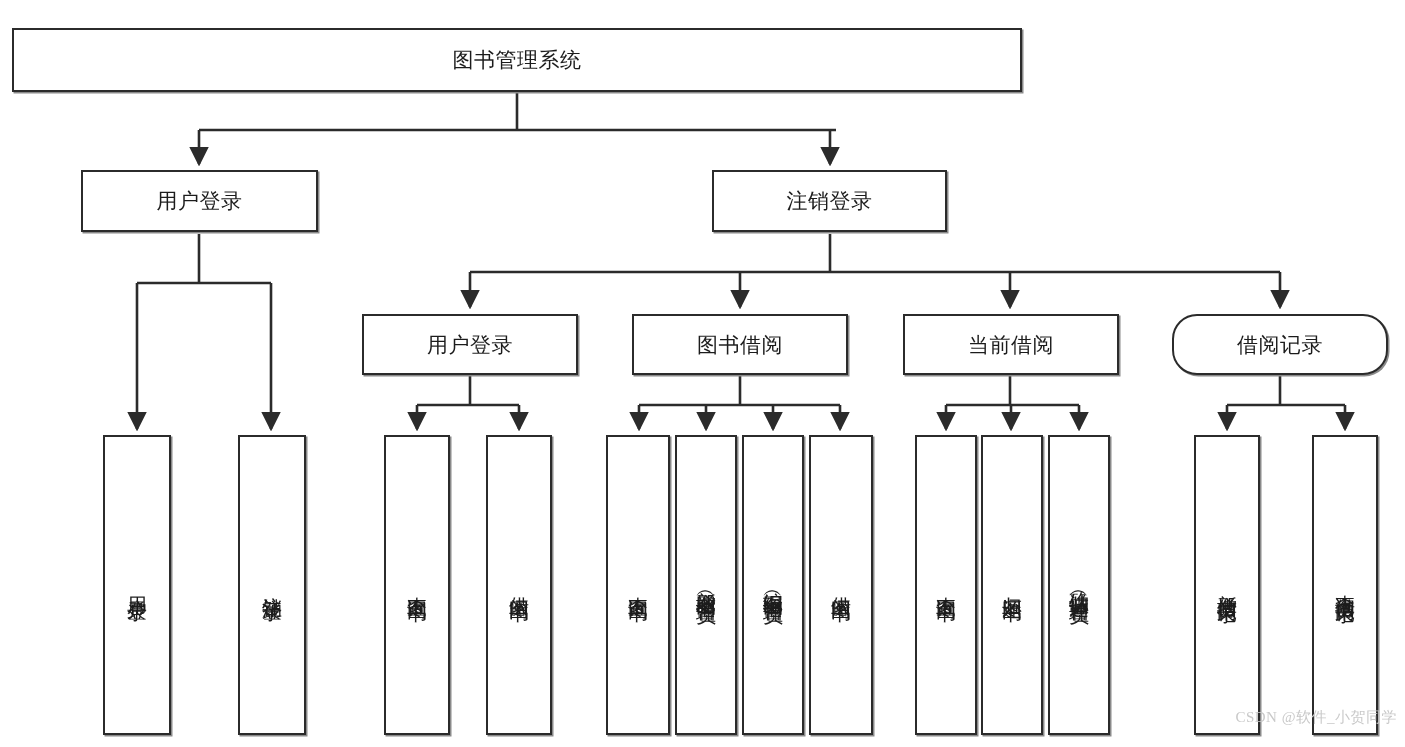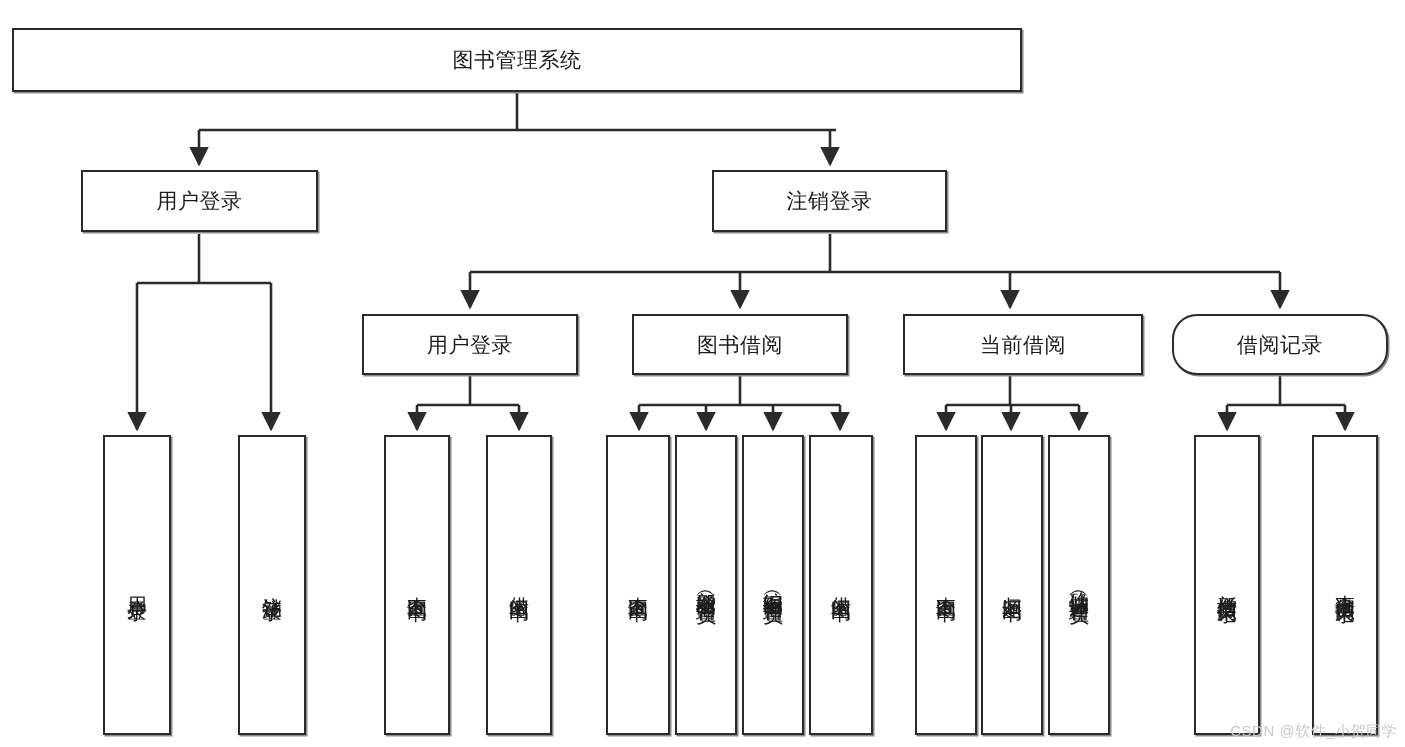--- a/index.html
+++ b/index.html
@@ -55,25 +55,26 @@
     text-orientation: upright;
     font-size: 20px;
     line-height: 1.35;
     letter-spacing: 2px;
     white-space: nowrap;
     max-height: 100%;
   }
   .watermark {
     position: absolute;
     right: 8px;
-    bottom: 6px;
+    bottom: 20px;
     font-size: 15px;
     color: #c9c9c9;
     letter-spacing: 0.5px;
     white-space: nowrap;
+    font-family: Liberation Serif, serif;
   }
 </style>
 </head>
 <body>
 
 <div id="diagram">
 
   <svg id="edges" viewBox="0 0 1405 747" xmlns="http://www.w3.org/2000/svg">
     <defs>
       <marker id="arrow" viewBox="0 0 12 12" refX="10.5" refY="6" markerWidth="7.5" markerHeight="7.5" orient="auto-start-reverse">
@@ -134,21 +135,21 @@
   <div class="node" style="left:712px; top:170px; width:235px; height:62px;">
     <span class="label">注销登录</span>
   </div>
 
   <div class="node" style="left:362px; top:314px; width:216px; height:61px;">
     <span class="label">用户登录</span>
   </div>
   <div class="node" style="left:632px; top:314px; width:216px; height:61px;">
     <span class="label">图书借阅</span>
   </div>
-  <div class="node" style="left:903px; top:314px; width:240px; height:61px;">
+  <div class="node" style="left:903px; top:314px; width:216px; height:61px;">
     <span class="label">当前借阅</span>
   </div>
   <div class="node" style="left:1172px; top:314px; width:216px; height:61px;border-radius:25px;">
     <span class="label">借阅记录</span>
   </div>
 
   <div class="node vertical" style="left:103px; top:435px; width:68px; height:300px;">
     <span class="label">用户登录</span>
   </div>
   <div class="node vertical" style="left:238px; top:435px; width:68px; height:300px;">

